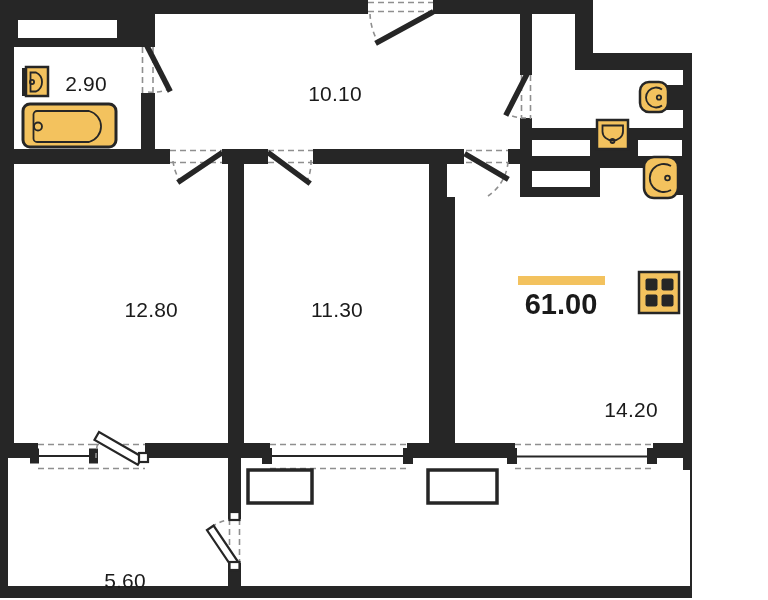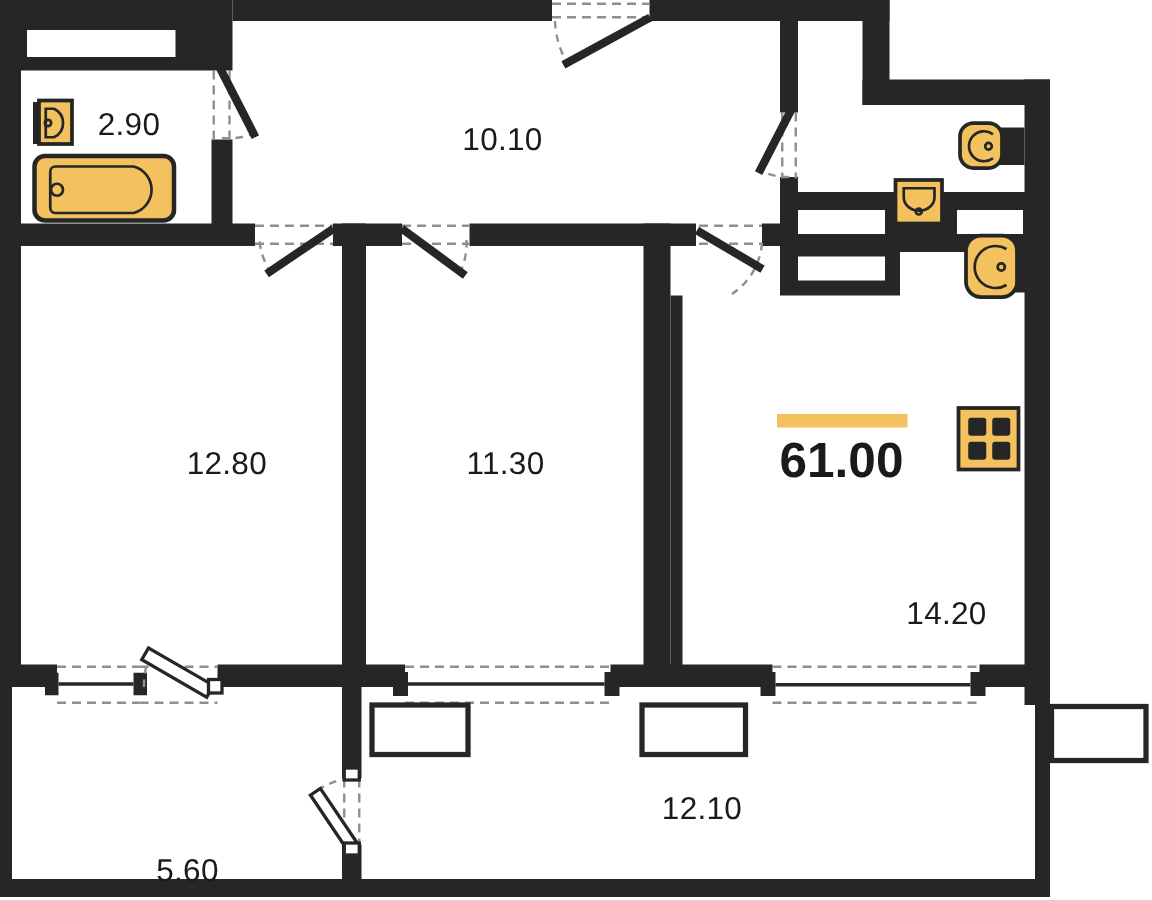--- a/index.html
+++ b/index.html
@@ -1,36 +1,36 @@
 <!DOCTYPE html>
 <html style="--wall: #262626; --accent: #F3C25E; --dash: #8F8F8F; --text: #1A1A1A; --bg: #FFFFFF;"><head>
 <meta charset="utf-8">
 <style>
   :root{
     --wall:#262626; --accent:#F3C25E; --dash:#8F8F8F; --text:#1A1A1A; --bg:#FFFFFF;
   }
   html,body{margin:0;padding:0;background:#fff;}
-  #plan{position:relative;width:768px;height:600px;background:var(--bg);overflow:hidden;
+  #plan{position:relative;width:692px;height:600px;background:var(--bg);overflow:hidden;
         font-family:"Liberation Sans","DejaVu Sans",sans-serif;}
   #plan svg{position:absolute;left:0;top:0;}
   .w{fill:var(--wall);}
   .duct{fill:var(--bg);}
   .thin{stroke:var(--wall);stroke-width:2.2;fill:none;}
   .dash{stroke:var(--dash);stroke-width:1.6;stroke-dasharray:6 4;fill:none;}
   .arc{stroke:var(--dash);stroke-width:1.6;stroke-dasharray:5 4;fill:none;}
   .leaf{stroke:var(--wall);stroke-width:5.5;fill:none;stroke-linecap:square;}
   .wleaf{fill:var(--bg);stroke:var(--wall);stroke-width:2.2;}
   .outl{fill:var(--bg);stroke:var(--wall);stroke-width:3.5;}
   .fix{fill:var(--accent);stroke:var(--wall);stroke-width:2.5;}
   .fixthin{fill:none;stroke:var(--wall);stroke-width:1.8;}
   .fixdark{fill:var(--wall);stroke:none;}
   .lbl{position:absolute;width:110px;text-align:center;font-size:21px;line-height:1.1;
        color:var(--text);letter-spacing:0.2px;}
   .total-num{position:absolute;left:491px;top:288px;width:140px;text-align:center;
-       font-size:33px;font-weight:700;color:var(--text);}
+       font-size:29px;font-weight:700;color:var(--text);}
   .total-bar{position:absolute;left:518px;top:276px;width:87px;height:9px;background:var(--accent);}
 </style>
 </head>
 <body>
 
 <div id="plan">
 <svg width="768" height="600" viewBox="0 0 768 600">
 
   <g>
     <rect class="w" x="0" y="0" width="155" height="47"></rect>
@@ -178,17 +178,16 @@
     <rect class="fixdark" x="661.5" y="294.5" width="12" height="12" rx="2"></rect>
   </g>
 </svg>
 
   <div class="lbl" style="left:31px;top:72px;">2.90</div>
   <div class="lbl" style="left:280px;top:82px;">10.10</div>
   <div class="lbl" style="left:68px;top:298px;text-align:right;">12.80</div>
   <div class="lbl" style="left:282px;top:298px;">11.30</div>
   <div class="lbl" style="left:576px;top:398px;">14.20</div>
   <div class="lbl" style="left:70px;top:525px;margin-top:44px;">5.60</div>
-  <div class="lbl" style="left:413px;top:528px;">12.10</div>
 
   <div class="total-bar"></div>
   <div class="total-num">61.00</div>
 </div>
 
 </body></html>

